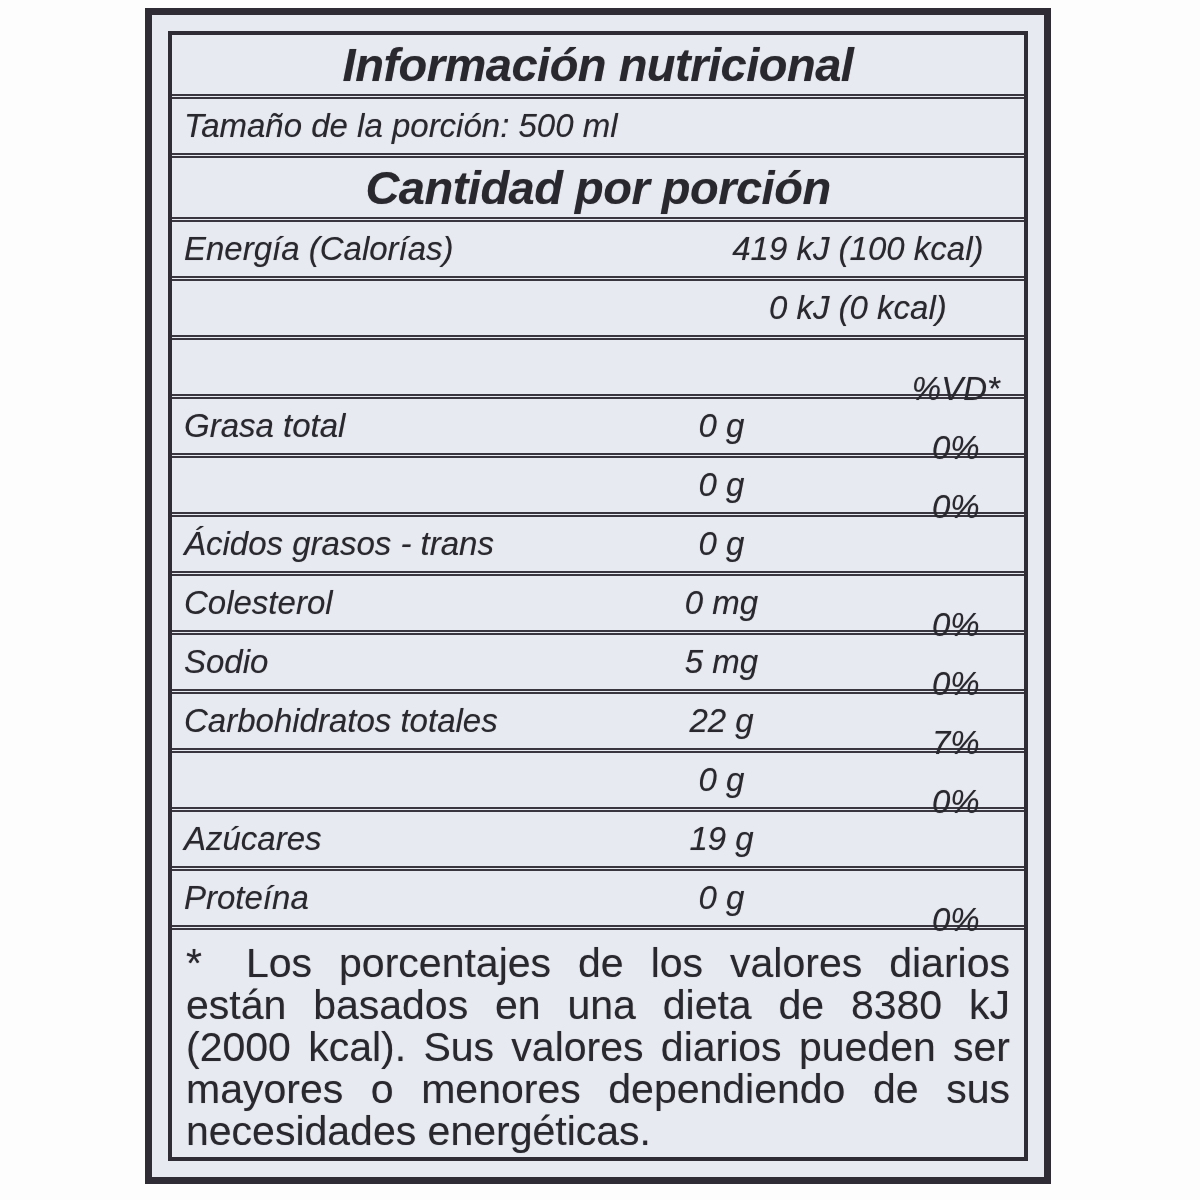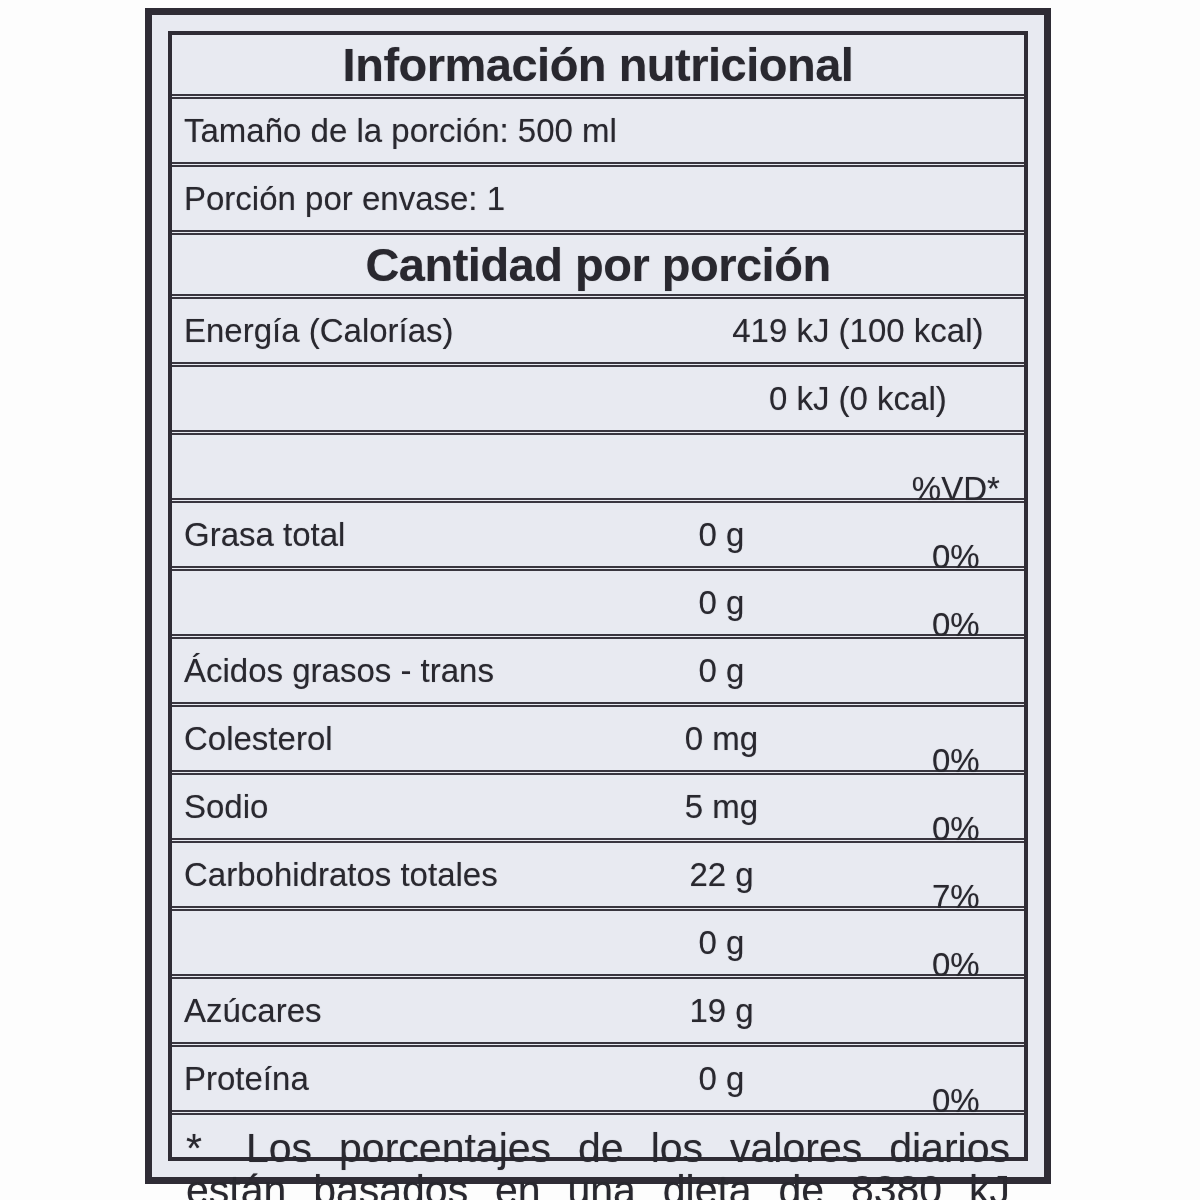--- a/index.html
+++ b/index.html
@@ -34,30 +34,31 @@
   .row {
     position: relative;
     box-sizing: border-box;
     flex: 0 0 auto;
     display: flex;
     align-items: center;
     border-bottom: 5px double #39363f;
     color: #29282f;
     text-shadow: 0 0 1px rgba(41,40,48,0.40);
     white-space: nowrap;
+    font-style: italic;
   }
   .title-row {
     height: 64px;
     justify-content: center;
     font-weight: bold;
     font-size: 47px;
     letter-spacing: -0.5px;
   }
   .serving-row, .energy-row, .dvheader-row, .nutrient-row {
-    height: 68px;
+    height: 59px;
     font-size: 33px;
   }
   .name  { padding-left: 12px; }
   .amount {
     position: absolute;
     left: 64.5%;
     transform: translateX(-50%);
   }
   .dv {
     position: absolute;
@@ -87,23 +88,20 @@
 <body>
 
 <div class="label">
   <div class="table" id="nutrition-table">
 
     <div class="row title-row">
         <span class="title-text">Información nutricional</span>
       </div>
       <div class="row serving-row">
         <span class="name">Tamaño de la porción: 500 ml</span>
-      </div>
-      <div class="row serving-row">
-        <span class="name">Porción por envase: 1</span>
       </div>
       <div class="row title-row">
         <span class="title-text">Cantidad por porción</span>
       </div>
       <div class="row energy-row">
         <span class="name">Energía (Calorías)</span>
         <span class="energy-value">419 kJ (100 kcal)</span>
       </div>
       <div class="row energy-row">
         <span class="energy-value">0 kJ (0 kcal)</span>

